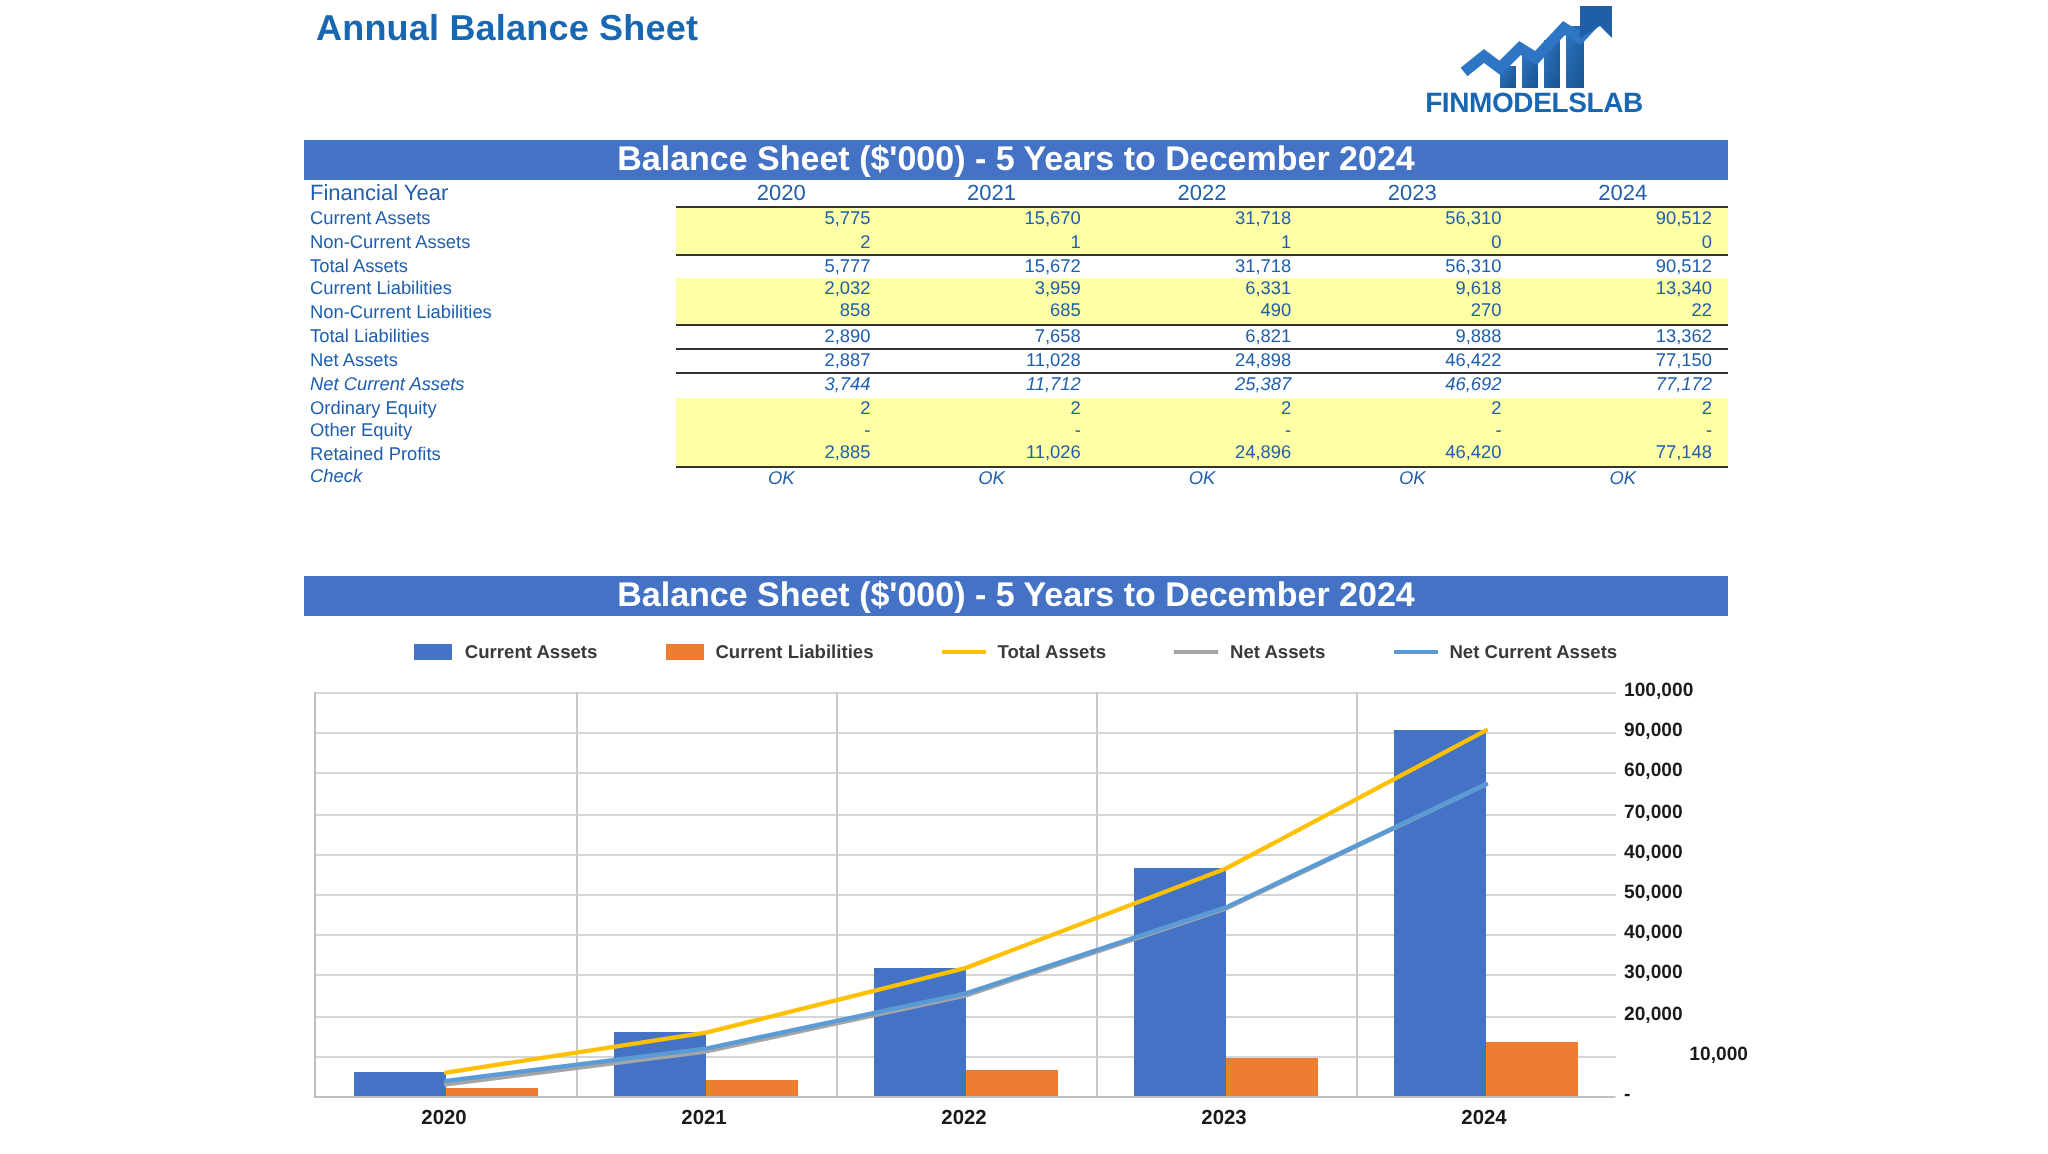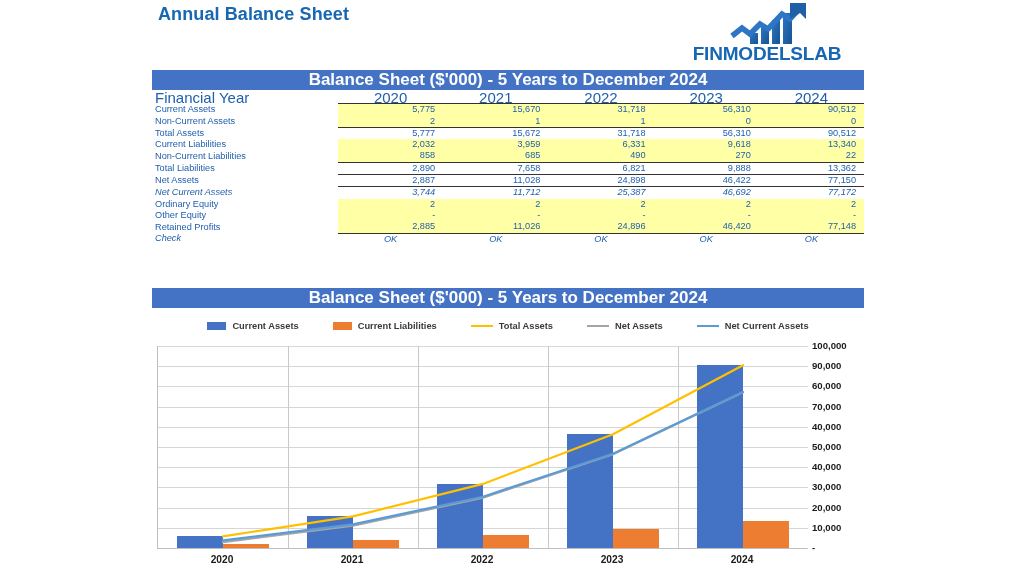--- a/index.html
+++ b/index.html
@@ -31,21 +31,21 @@
     position: absolute;
     left: 672px; top: 2px;
     width: 190px; height: 62px;
   }
   #logo svg { display: block; }
   #logo-text {
     position: absolute;
     left: 0px; top: 41px;
     width: 190px;
     text-align: center;
-    font-size: 19px;
+    font-size: 14px;
     font-weight: bold;
     color: #1767b2;
     letter-spacing: -0.2px;
     white-space: nowrap;
   }
 
   
   .band {
     position: absolute;
     left: 152px;
@@ -80,21 +80,21 @@
     white-space: nowrap;
     font-weight: normal;
     overflow: hidden;
   }
   #bs-table col.lbl  { width: 186px; }
   #bs-table col.num  { width: 105.2px; }
 
   .lbl-cell { text-align: left; }
   .num-cell { text-align: right; padding-right: 8px !important; }
 
-  tr.hdr td { font-weight: bold; font-size: 15px; }
+  tr.hdr td { font-weight: bold; font-size: 11px; }
   tr.hdr .num-cell { text-align: center; padding-right: 3px !important; }
 
   tr.yellow .num-cell { background: #ffffa6; }
   tr.bold td { font-weight: bold; }
   tr.italic td { font-style: italic; }
   tr.check td { font-style: italic; }
   tr.check .num-cell { text-align: center; padding-right: 3px !important; }
 
   
   tr.topline .num-cell { border-top: 1px solid #333333; }
@@ -381,21 +381,21 @@
           <div class="bar ca" style="left: 539px; width: 46px; height: 182.834px; background: rgb(68, 114, 196);"></div>
           <div class="bar cl" style="left: 585px; width: 46px; height: 26.9468px; background: rgb(237, 125, 49);"></div>
           <svg id="lines-svg" width="650" height="202">
             <polyline points="65,190.33046 195,170.34256 325,137.92964 455,88.25379999999998 585,19.165760000000006" fill="none" stroke="#ffc000" stroke-width="2.2" stroke-linejoin="round" stroke-linecap="round"></polyline>
             <polyline points="65,196.16826 195,179.72344 325,151.70604 455,108.22756 585,46.15700000000001" fill="none" stroke="#a5a5a5" stroke-width="2.2" stroke-linejoin="round" stroke-linecap="round"></polyline>
             <polyline points="65,194.43712 195,178.34176 325,150.71826 455,107.68216 585,46.11256" fill="none" stroke="#5b9bd5" stroke-width="2.2" stroke-linejoin="round" stroke-linecap="round"></polyline>
           </svg>
         </div>
       <div id="axis-x"></div>
     <div class="ylabel" style="top: 200px;">-</div>
-        <div class="ylabel" style="top: 179.8px;">10,000</div>
+        <div class="ylabel" style="top: 179.8px; text-align: right;">10,000</div>
         <div class="ylabel" style="top: 159.6px;">20,000</div>
         <div class="ylabel" style="top: 139.4px;">30,000</div>
         <div class="ylabel" style="top: 119.2px;">40,000</div>
         <div class="ylabel" style="top: 99px;">50,000</div>
         <div class="ylabel" style="top: 78.8px;">40,000</div>
         <div class="ylabel" style="top: 58.6px;">70,000</div>
         <div class="ylabel" style="top: 38.4px;">60,000</div>
         <div class="ylabel" style="top: 18.2px;">90,000</div>
         <div class="ylabel" style="top: -2px;">100,000</div>
         <div class="xlabel" style="left: 5px; width: 130px;">2020</div>

